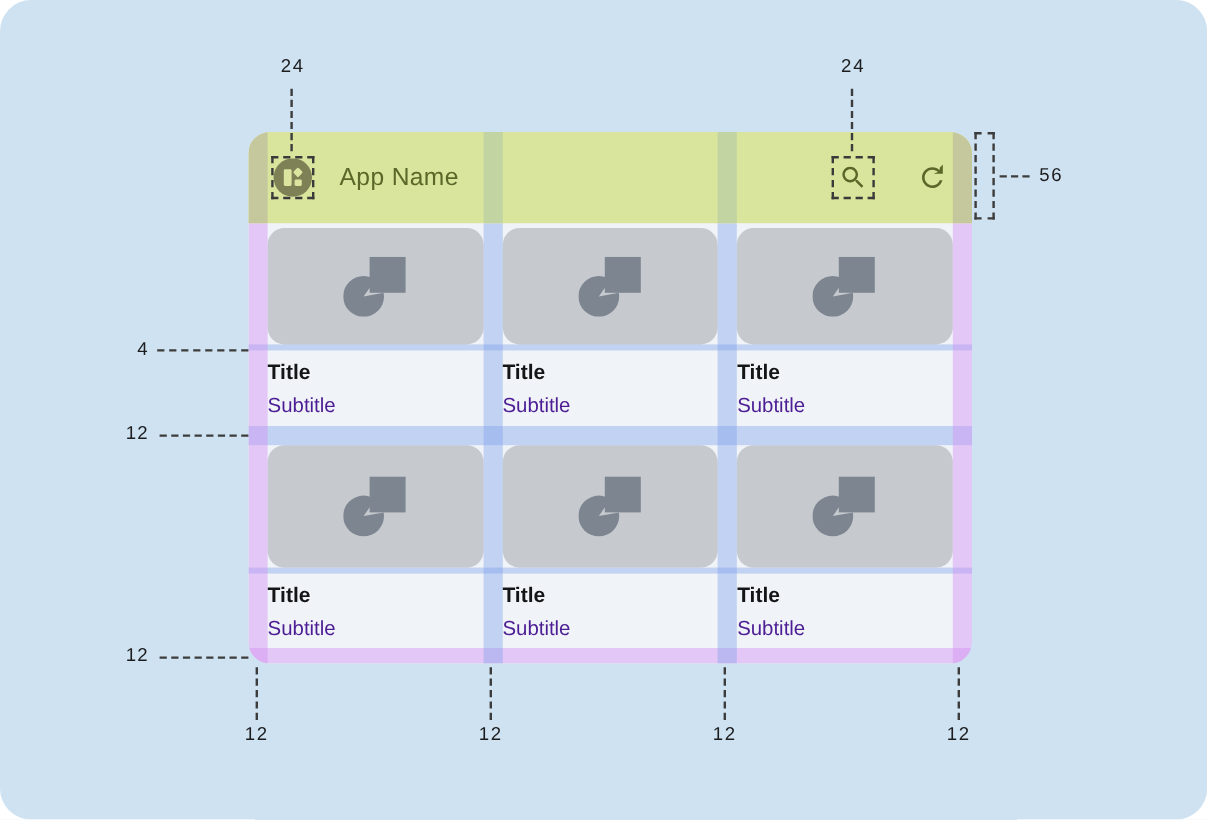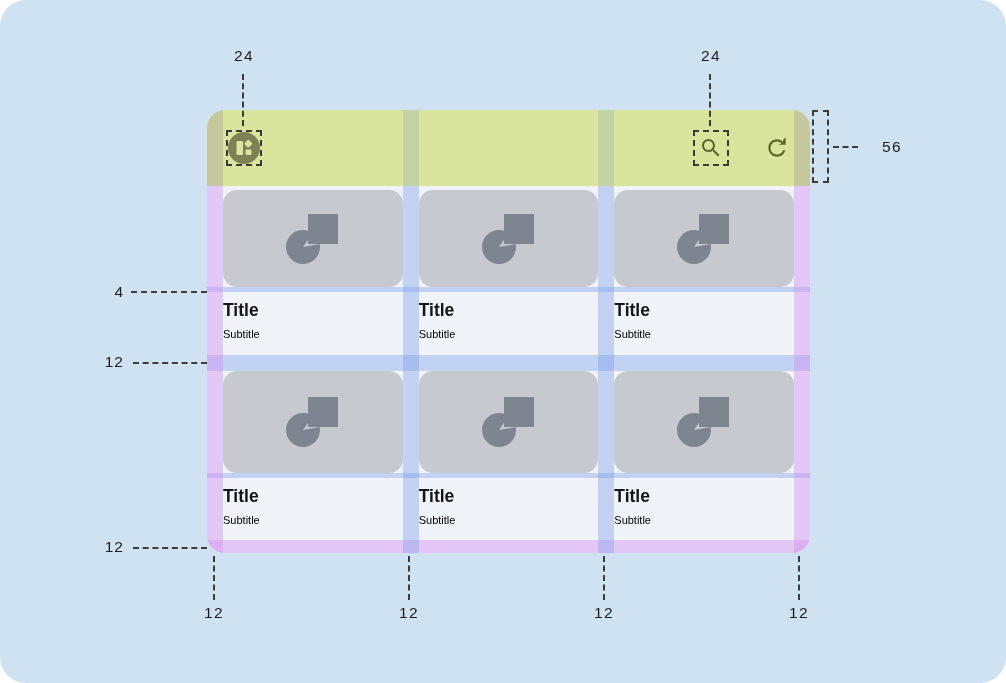--- a/index.html
+++ b/index.html
@@ -24,21 +24,21 @@
   
   .img{width:179.7px;background:#c6cacf;border-radius:14px;
     display:flex;align-items:center;justify-content:center;}
   .img.r1{top:80px;height:97px;}
   .img.r2{top:261px;height:102px;}
   .txt{width:149px;}
   .txt.r1{top:182px;height:63px;}
   .txt.r2{top:368px;height:62px;}
   .c1{left:16px;} .c2{left:211.7px;} .c3{left:407.3px;}
   .card-title{margin:8px 0 0 0;font-size:17.5px;font-weight:700;color:#141517;}
-  .card-sub{margin:7px 0 0 0;font-size:11px;color:#000000;}
+  .card-sub{margin:7px 0 0 0;font-size:17px;color:#4c1d95;}
   
   .hband{left:0;right:0;background:rgba(124,161,235,.40);}
   .b4a{top:177px;height:5px;} .b12{top:245px;height:16px;} .b4b{top:363px;height:5px;}
   .bbottom{left:0;right:0;top:430px;bottom:0;background:rgba(211,146,244,.45);}
   .gutter{top:76px;bottom:0;width:16px;background:rgba(124,161,235,.40);}
   .g1{left:195.7px;} .g2{left:391.3px;}
   .marginv{top:76px;bottom:0;width:16px;background:rgba(211,146,244,.45);}
   .mL{left:0;} .mR{left:587px;}
   
   .lab{position:absolute;font-size:15.5px;color:#1d1d1f;letter-spacing:1.5px;}
@@ -142,41 +142,42 @@
 
       <div class="abs app-circle">
         <svg width="18" height="18" viewBox="0 0 18 18">
           <rect x="1.5" y="2" width="6.5" height="14" rx="1.2" fill="#dbe59f"></rect>
           <rect x="10.5" y="10.5" width="6" height="5.5" rx="1.2" fill="#dbe59f"></rect>
           <rect x="10.3" y="1.6" width="6" height="6" rx="1.2" transform="rotate(45 13.3 4.6)" fill="#dbe59f"></rect>
         </svg>
       </div>
       <div class="abs keybox" style="left:19px;top:20px;"></div>
 
+      <div class="abs app-title">App Name</div>
 
       <svg class="abs" style="left:492px;top:26px;" width="24" height="24" viewBox="0 0 24 24">
         <path fill="#5a6728" d="M15.5 14h-.79l-.28-.27C15.41 12.59 16 11.11 16 9.5 16 5.91 13.09 3 9.5 3S3 5.91 3 9.5 5.91 16 9.5 16c1.61 0 3.09-.59 4.23-1.57l.27.28v.79l5 4.99L20.49 19l-4.99-5zm-6 0C7.01 14 5 11.99 5 9.5S7.01 5 9.5 5 14 7.01 14 9.5 11.99 14 9.5 14z"></path>
       </svg>
       <div class="abs keybox" style="left:486px;top:20px;"></div>
 
       <svg class="abs" style="left:557px;top:25px;" width="26" height="26" viewBox="0 0 24 24">
         <path fill="#5a6728" d="M17.65 6.35C16.2 4.9 14.21 4 12 4c-4.42 0-7.99 3.58-8 8s3.57 8 8 8c3.73 0 6.84-2.55 7.73-6h-2.08c-.82 2.33-3.04 4-5.65 4-3.31 0-6-2.69-6-6s2.69-6 6-6c1.66 0 3.14.69 4.22 1.78L13 9h7V2l-2.35 2.35z"></path>
       </svg>
     </div>
   </div>
 
   <div class="lab ctr" style="left:228px;top:47px;width:32px;">24</div>
   <div class="dashv" style="left:242px;top:74px;height:52px;"></div>
 
   <div class="lab ctr" style="left:695px;top:47px;width:32px;">24</div>
   <div class="dashv" style="left:709px;top:74px;height:52px;"></div>
 
   <div class="bracket"></div>
   <div class="dashh" style="left:833px;top:146px;width:25px;"></div>
-  <div class="lab" style="left:866px;top:138px;margin-left:16px;">56</div>
+  <div class="lab" style="left:866px;top:138px;">56</div>
 
   <div class="lab rgt" style="left:96px;top:283px;width:28px;">4</div>
   <div class="dashh" style="left:131px;top:291px;width:76px;"></div>
 
   <div class="lab rgt" style="left:92px;top:353px;width:32px;">12</div>
   <div class="dashh" style="left:133px;top:362px;width:74px;"></div>
 
   <div class="lab rgt" style="left:92px;top:538px;width:32px;">12</div>
   <div class="dashh" style="left:133px;top:547px;width:74px;"></div>
 

